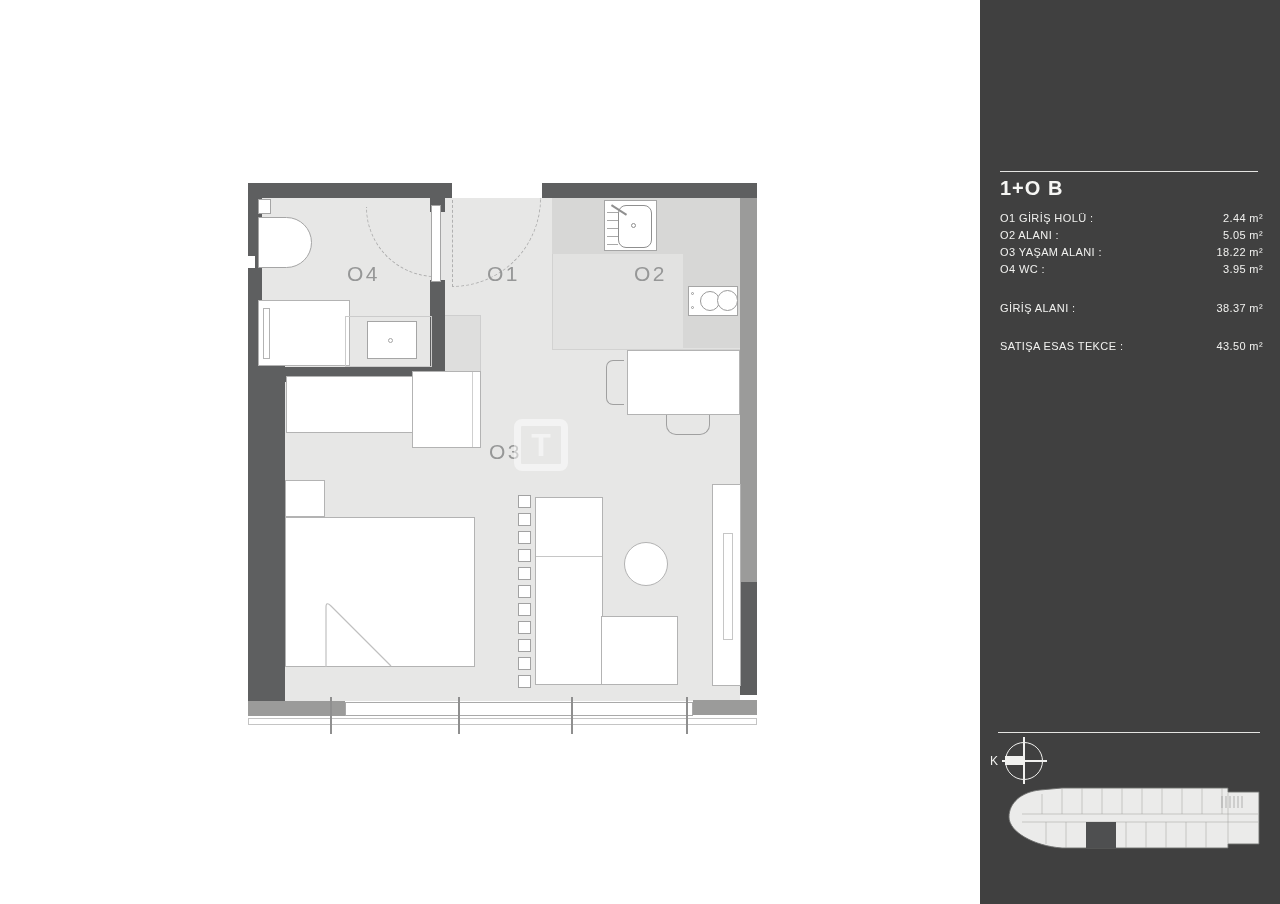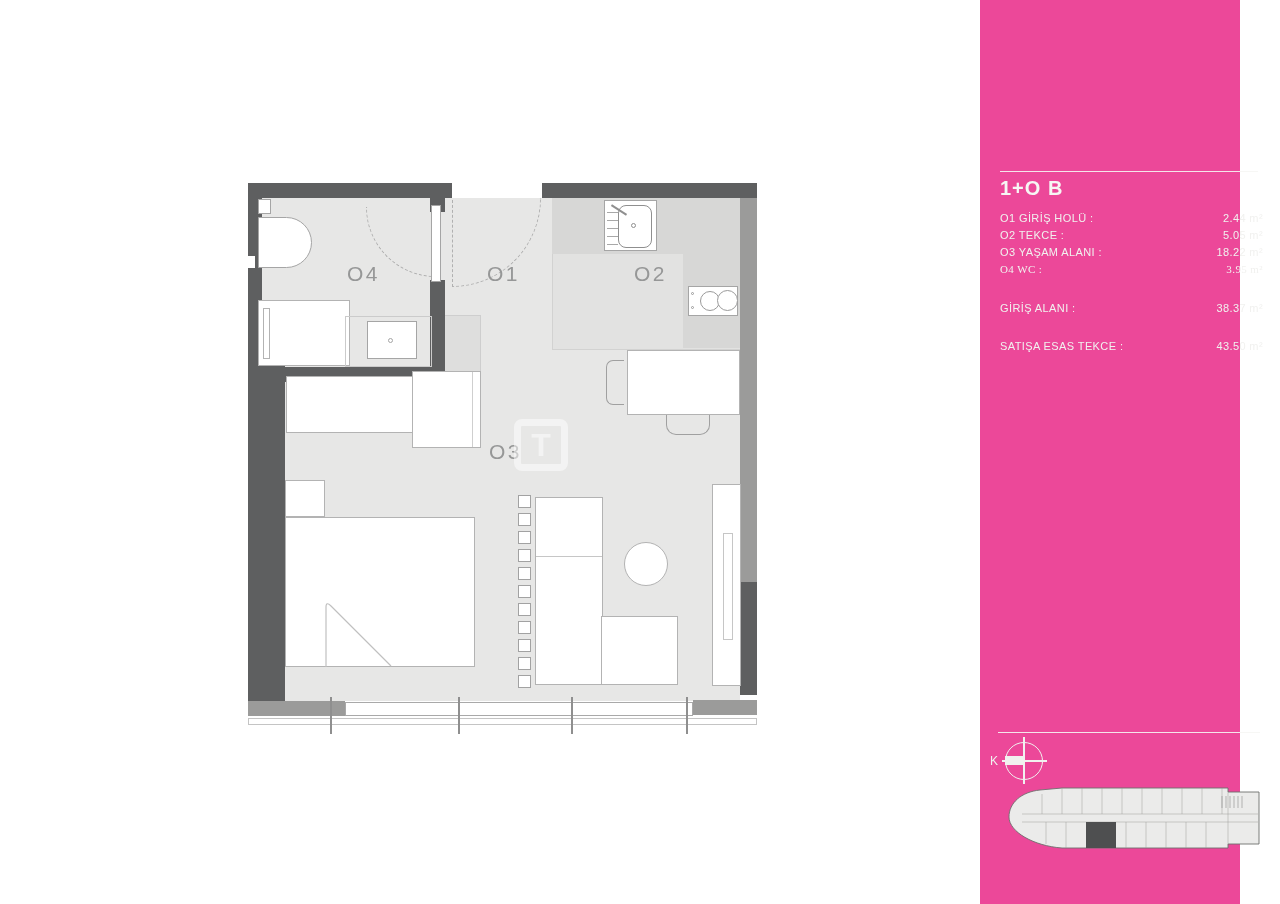--- a/index.html
+++ b/index.html
@@ -20,21 +20,21 @@
          border-bottom-left-radius:100% 100%;}
   .arcEntry{border-right:1.4px dashed #b0b0b0;border-bottom:1.4px dashed #b0b0b0;
          border-bottom-right-radius:100% 100%;}
   .leafdash{border-left:1.4px dashed #b0b0b0;}
   .roomlabel{color:#969797;font-size:21px;letter-spacing:2.5px;}
   .mullion{background:#8f8f8f;}
   .shelfsq{position:absolute;left:518px;width:13px;height:13px;background:#fff;border:1px solid #a2a2a2;box-sizing:border-box;}
   
   .wm{color:rgba(255,255,255,0.5);font-weight:bold;}
   
-  #sidebar{position:absolute;left:980px;top:0;width:260px;height:904px;background:#ec4899;}
+  #sidebar{position:absolute;left:980px;top:0;width:300px;height:904px;background:#404040;}
   .sbline{position:absolute;height:1px;background:rgba(246,246,244,0.9);}
   .sbtitle{position:absolute;left:20px;top:177px;color:#f6f6f4;font-size:20px;font-weight:bold;letter-spacing:1px;}
   .sbrow{position:absolute;left:20px;width:263px;display:flex;justify-content:space-between;
          color:#f1f1ef;font-size:11px;letter-spacing:0.4px;}
   .compass-part{background:#f1f1ef;}
 </style>
 </head>
 <body>
 
 <div id="stage">
@@ -136,28 +136,28 @@
 
   <aside id="sidebar">
     <div class="sbline" style="left:20px;top:171px;width:258px;"></div>
     <div class="sbtitle">1+O B</div>
 
     <div class="sbrow" style="top:212px;">
       <span>O1 GİRİŞ HOLÜ :</span>
       <span>2.44 m²</span>
     </div>
     <div class="sbrow" style="top:229px;">
-      <span>O2 TEKCE :</span>
+      <span>O2 ALANI :</span>
       <span>5.05 m²</span>
     </div>
     <div class="sbrow" style="top:246px;">
       <span>O3 YAŞAM ALANI :</span>
       <span>18.22 m²</span>
     </div>
-    <div class="sbrow" style="top:263px;font-family:Liberation Serif, serif;">
+    <div class="sbrow" style="top:263px;">
       <span>O4 WC :</span>
       <span>3.95 m²</span>
     </div>
 
     <div class="sbrow" style="top:302px;">
       <span>GİRİŞ ALANI :</span>
       <span>38.37 m²</span>
     </div>
     <div class="sbrow" style="top:340px;">
       <span>SATIŞA ESAS TEKCE :</span>

